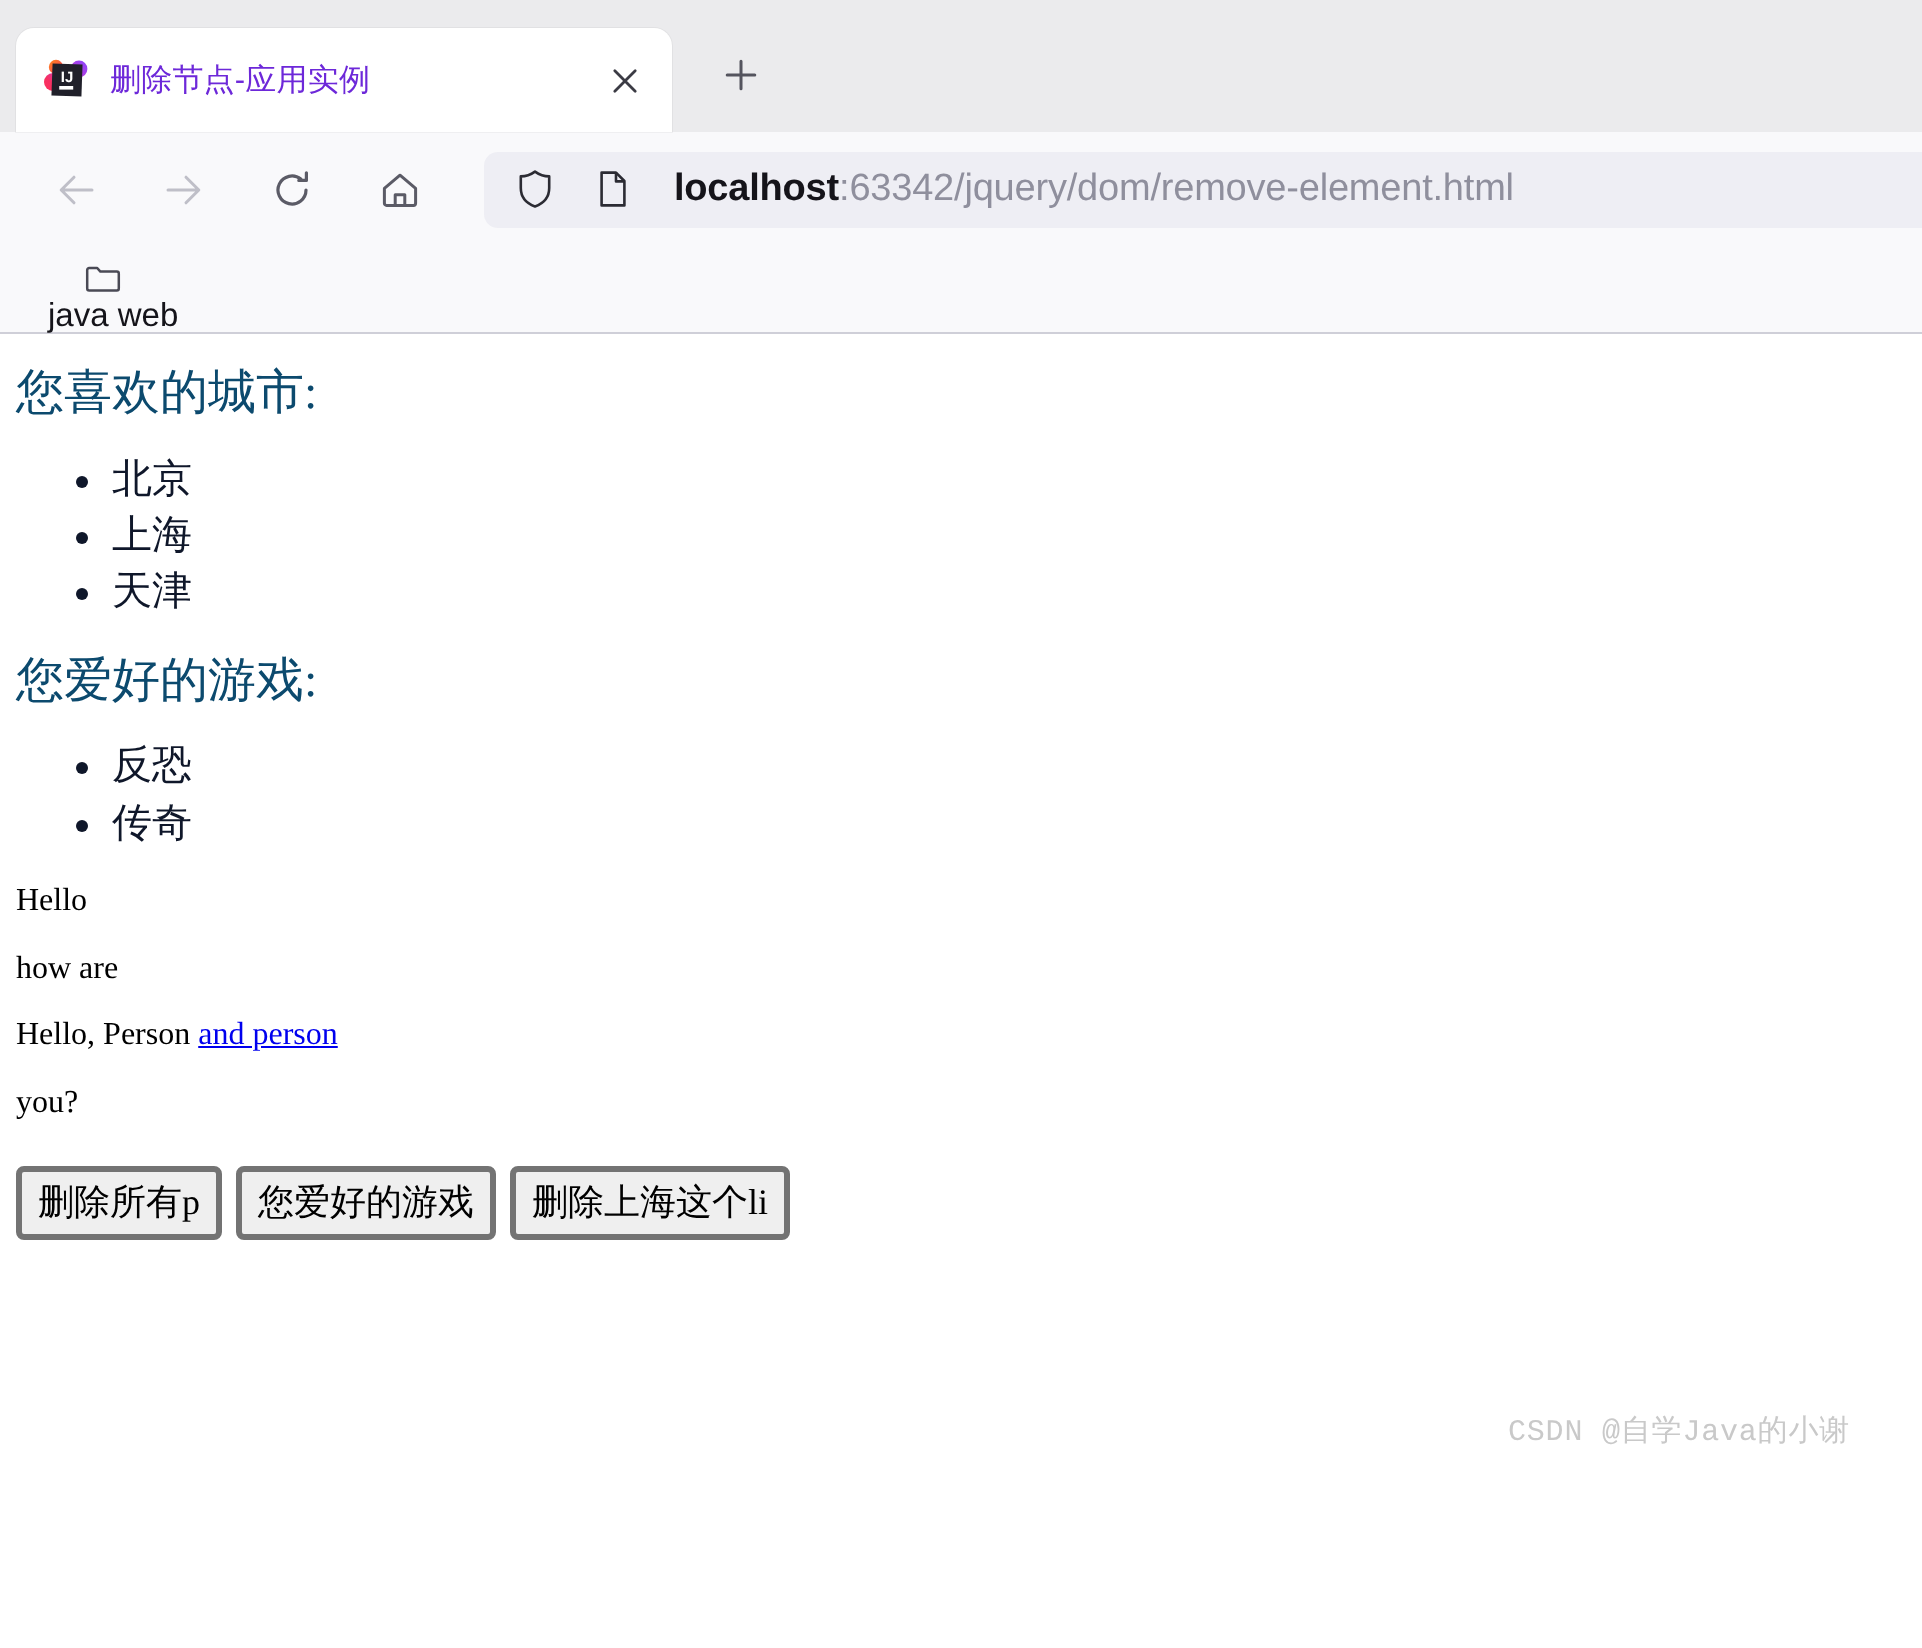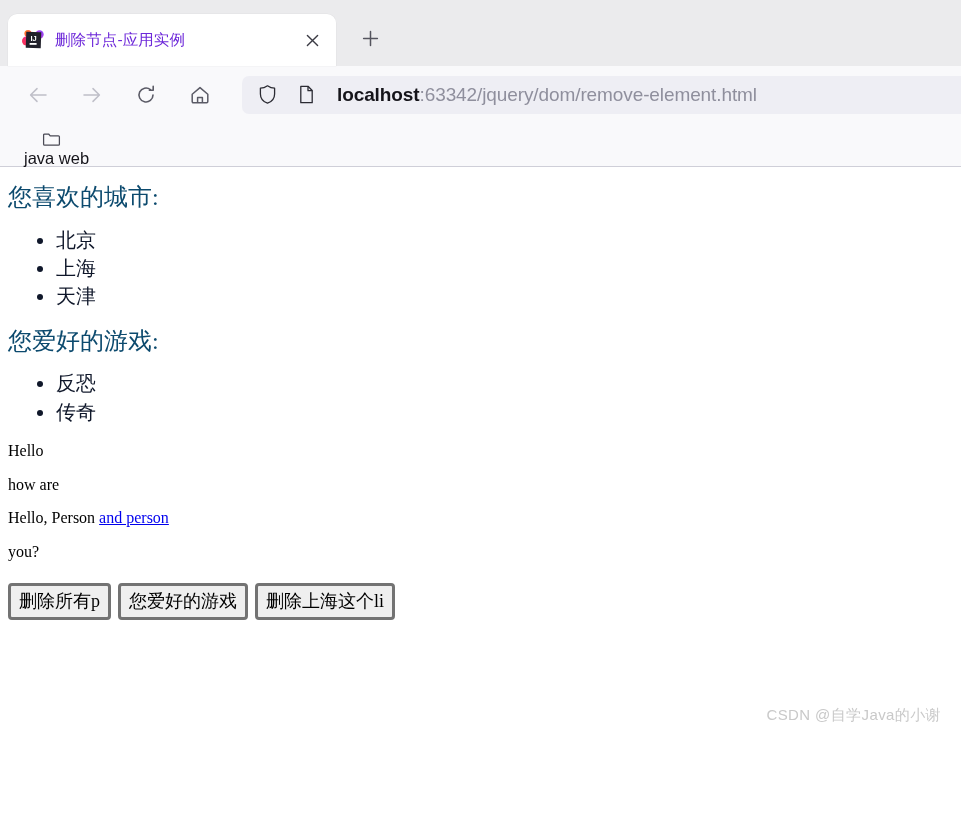--- a/index.html
+++ b/index.html
@@ -219,23 +219,23 @@
     background: #efefef;
     border: 3px solid #737373;
     border-radius: 4px;
     padding: 5px 8px 6px 8px;
     line-height: 1.15;
     cursor: default;
   }
 
   .watermark {
     position: absolute;
-    right: 20px;
+    right: 36px;
     bottom: 12px;
-    font-family: Liberation Sans, sans-serif;
+    font-family: Liberation Mono, monospace;
     font-size: 15px;
     color: #c9c9c9;
     letter-spacing: 0.4px;
     white-space: nowrap;
   }
 </style>
 </head>
 <body>
 
 <div class="browser">

